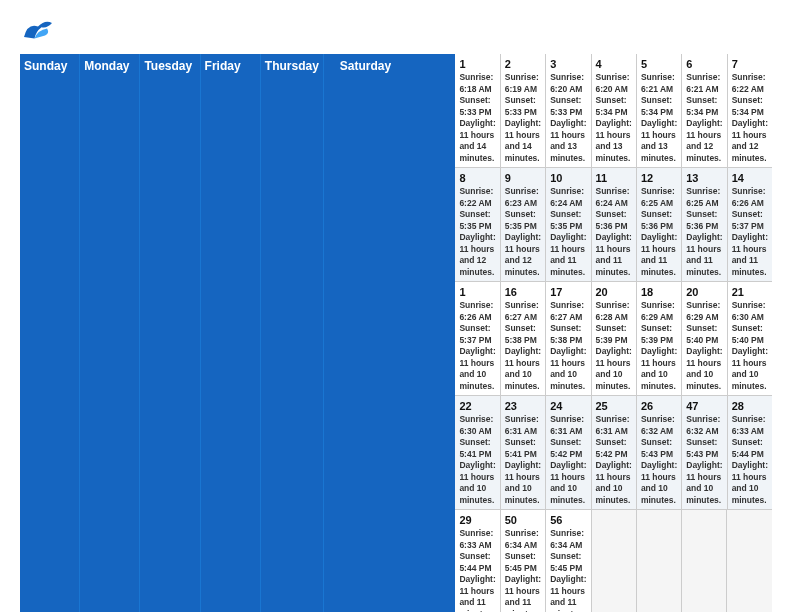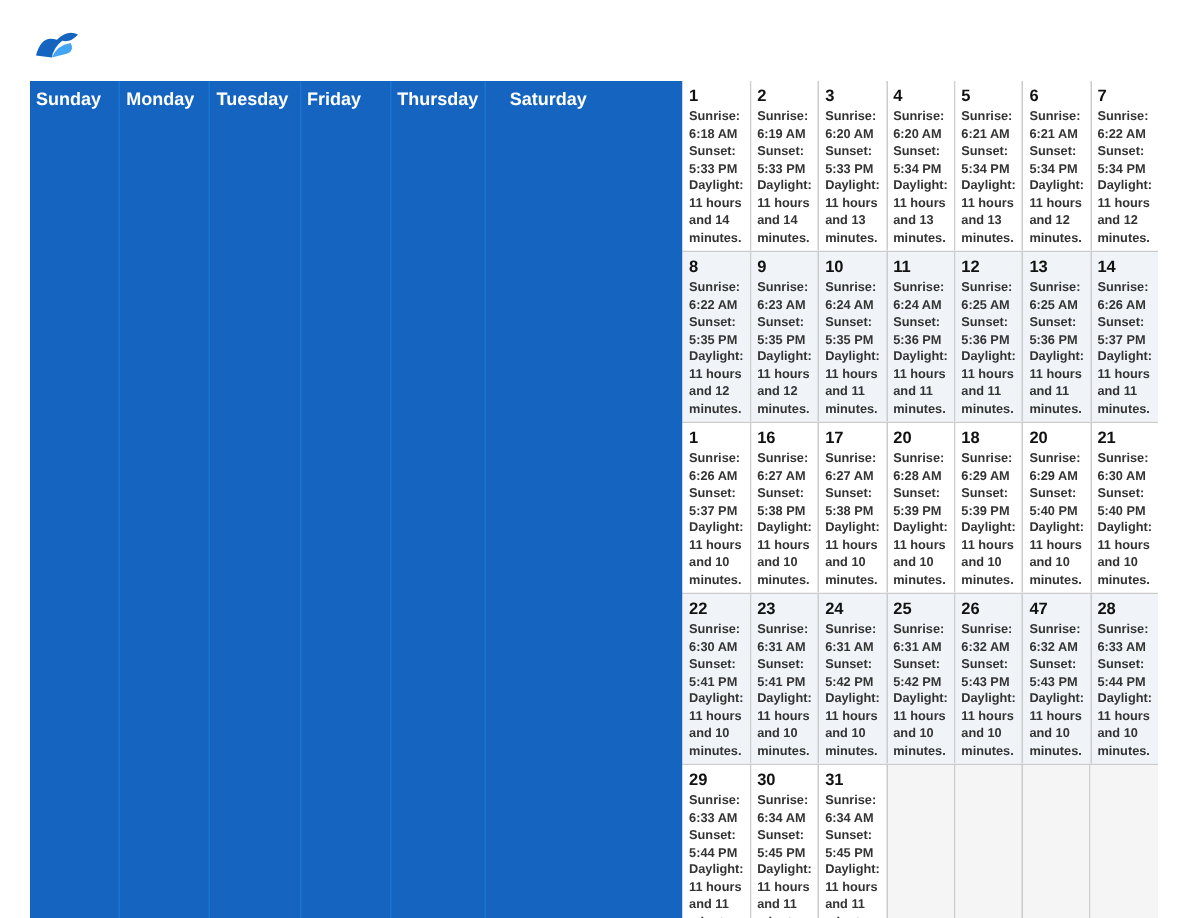--- a/index.html
+++ b/index.html
@@ -250,25 +250,25 @@
         <div class="day-num">28</div>
         <div class="cell-info">Sunrise: 6:33 AM<br>Sunset: 5:44 PM<br>Daylight: 11 hours and 10 minutes.</div>
       </div>
         </div>
         <div class="cal-row">
           <div class="cal-cell">
         <div class="day-num">29</div>
         <div class="cell-info">Sunrise: 6:33 AM<br>Sunset: 5:44 PM<br>Daylight: 11 hours and 11 minutes.</div>
       </div>
           <div class="cal-cell">
-        <div class="day-num">30</div>
+        <div class="day-num">50</div>
         <div class="cell-info">Sunrise: 6:34 AM<br>Sunset: 5:45 PM<br>Daylight: 11 hours and 11 minutes.</div>
       </div>
           <div class="cal-cell">
-        <div class="day-num">31</div>
+        <div class="day-num">56</div>
         <div class="cell-info">Sunrise: 6:34 AM<br>Sunset: 5:45 PM<br>Daylight: 11 hours and 11 minutes.</div>
       </div>
           <div class="cal-cell empty"></div>
           <div class="cal-cell empty"></div>
           <div class="cal-cell empty"></div>
           <div class="cal-cell empty"></div>
         </div>
       </div>
   </div>
 </div>

